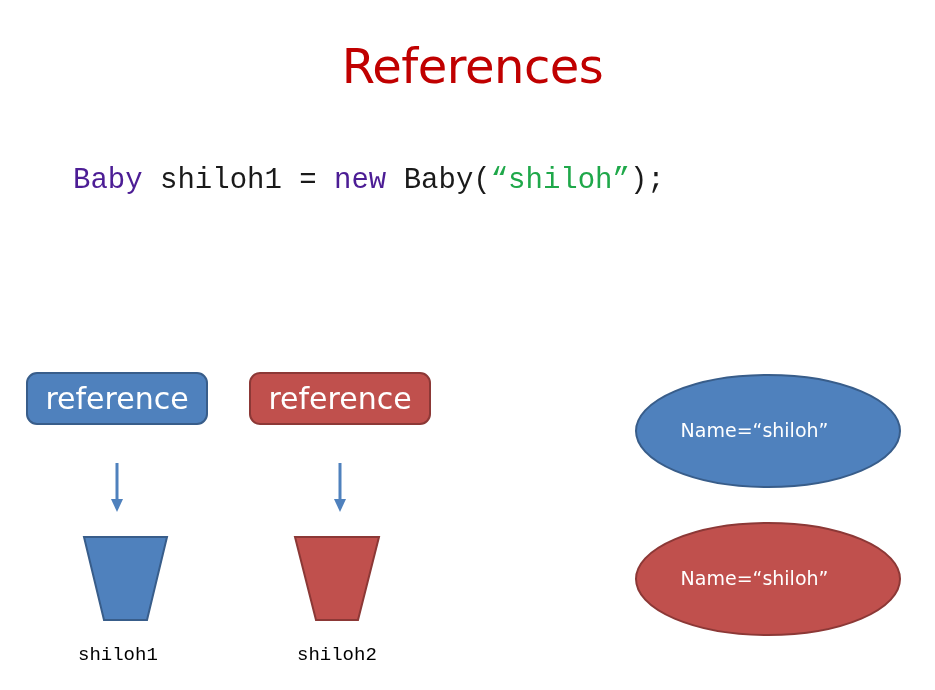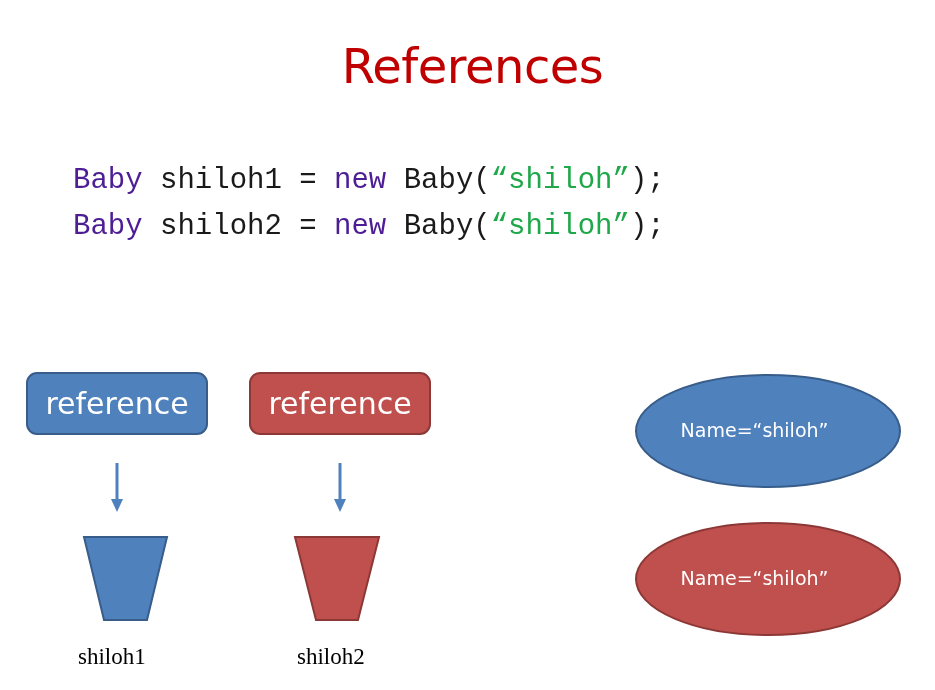--- a/index.html
+++ b/index.html
@@ -14,43 +14,43 @@
       font-family: "DejaVu Sans", sans-serif; font-size: 48px; letter-spacing: -0.5px;
     }
     .code {
       position: absolute; left: 73px; top: 158px;
       font-family: "Liberation Mono", "DejaVu Sans Mono", monospace;
       font-size: 29px; line-height: 46px; color: #1a1a1a; white-space: pre;
     }
     .kw { color: #4c1d95; }
     .str { color: #1fa84a; }
     .ref-box {
-      position: absolute; top: 372px; width: 182px; height: 63px;
+      position: absolute; top: 372px; width: 182px; height: 53px;
       border-radius: 11px; box-sizing: border-box;
       color: #ffffff; font-family: "DejaVu Sans", sans-serif; font-size: 30px;
       display: flex; align-items: center; justify-content: center;
     }
     .ref-blue { left: 26px; background: #4f81bd; border: 2px solid #385d8a; }
     .ref-red { left: 249px; background: #c0504d; border: 2px solid #8c3836; }
     .var-label {
-      position: absolute; top: 644px; font-size: 23px; color: #000;
-      font-family: Liberation Serif, serif;
+      position: absolute; top: 644px; font-size: 19px; color: #000;
+      font-family: Liberation Mono, monospace;
     }
     svg.shapes { position: absolute; left: 0; top: 0; }
     .obj-label {
       position: absolute; width: 239px; text-align: center;
       color: #fff; font-family: "DejaVu Sans", sans-serif; font-size: 19px;
     }
   </style>
 </head>
 <body>
 
 <div class="title">References</div>
 
-<div class="code"><div><span class="kw">Baby</span><span> shiloh1 = </span><span class="kw">new</span><span> Baby(</span><span class="str">“shiloh”</span><span>);</span></div><div><span class="kw">Baby</span><span> shiloh2 = </span><span class="kw">new</span><span> Baby(</span><span class="str">“shiloh”</span><span>);</span></div></div>
+<div class="code"><div><span class="kw">Baby</span><span> shiloh1 = </span><span class="kw">new</span><span> Baby(</span><span class="str">“shiloh”</span><span>);</span></div></div>
 
 <svg class="shapes" width="935" height="690">
 
   <g>
     <line x1="117" y1="463" x2="117" y2="500" stroke="#4f81bd" stroke-width="3"></line>
     <polygon points="111,499 123,499 117,512" fill="#4f81bd"></polygon>
   </g>
   <g>
     <line x1="340" y1="463" x2="340" y2="500" stroke="#4f81bd" stroke-width="3"></line>
     <polygon points="334,499 346,499 340,512" fill="#4f81bd"></polygon>

